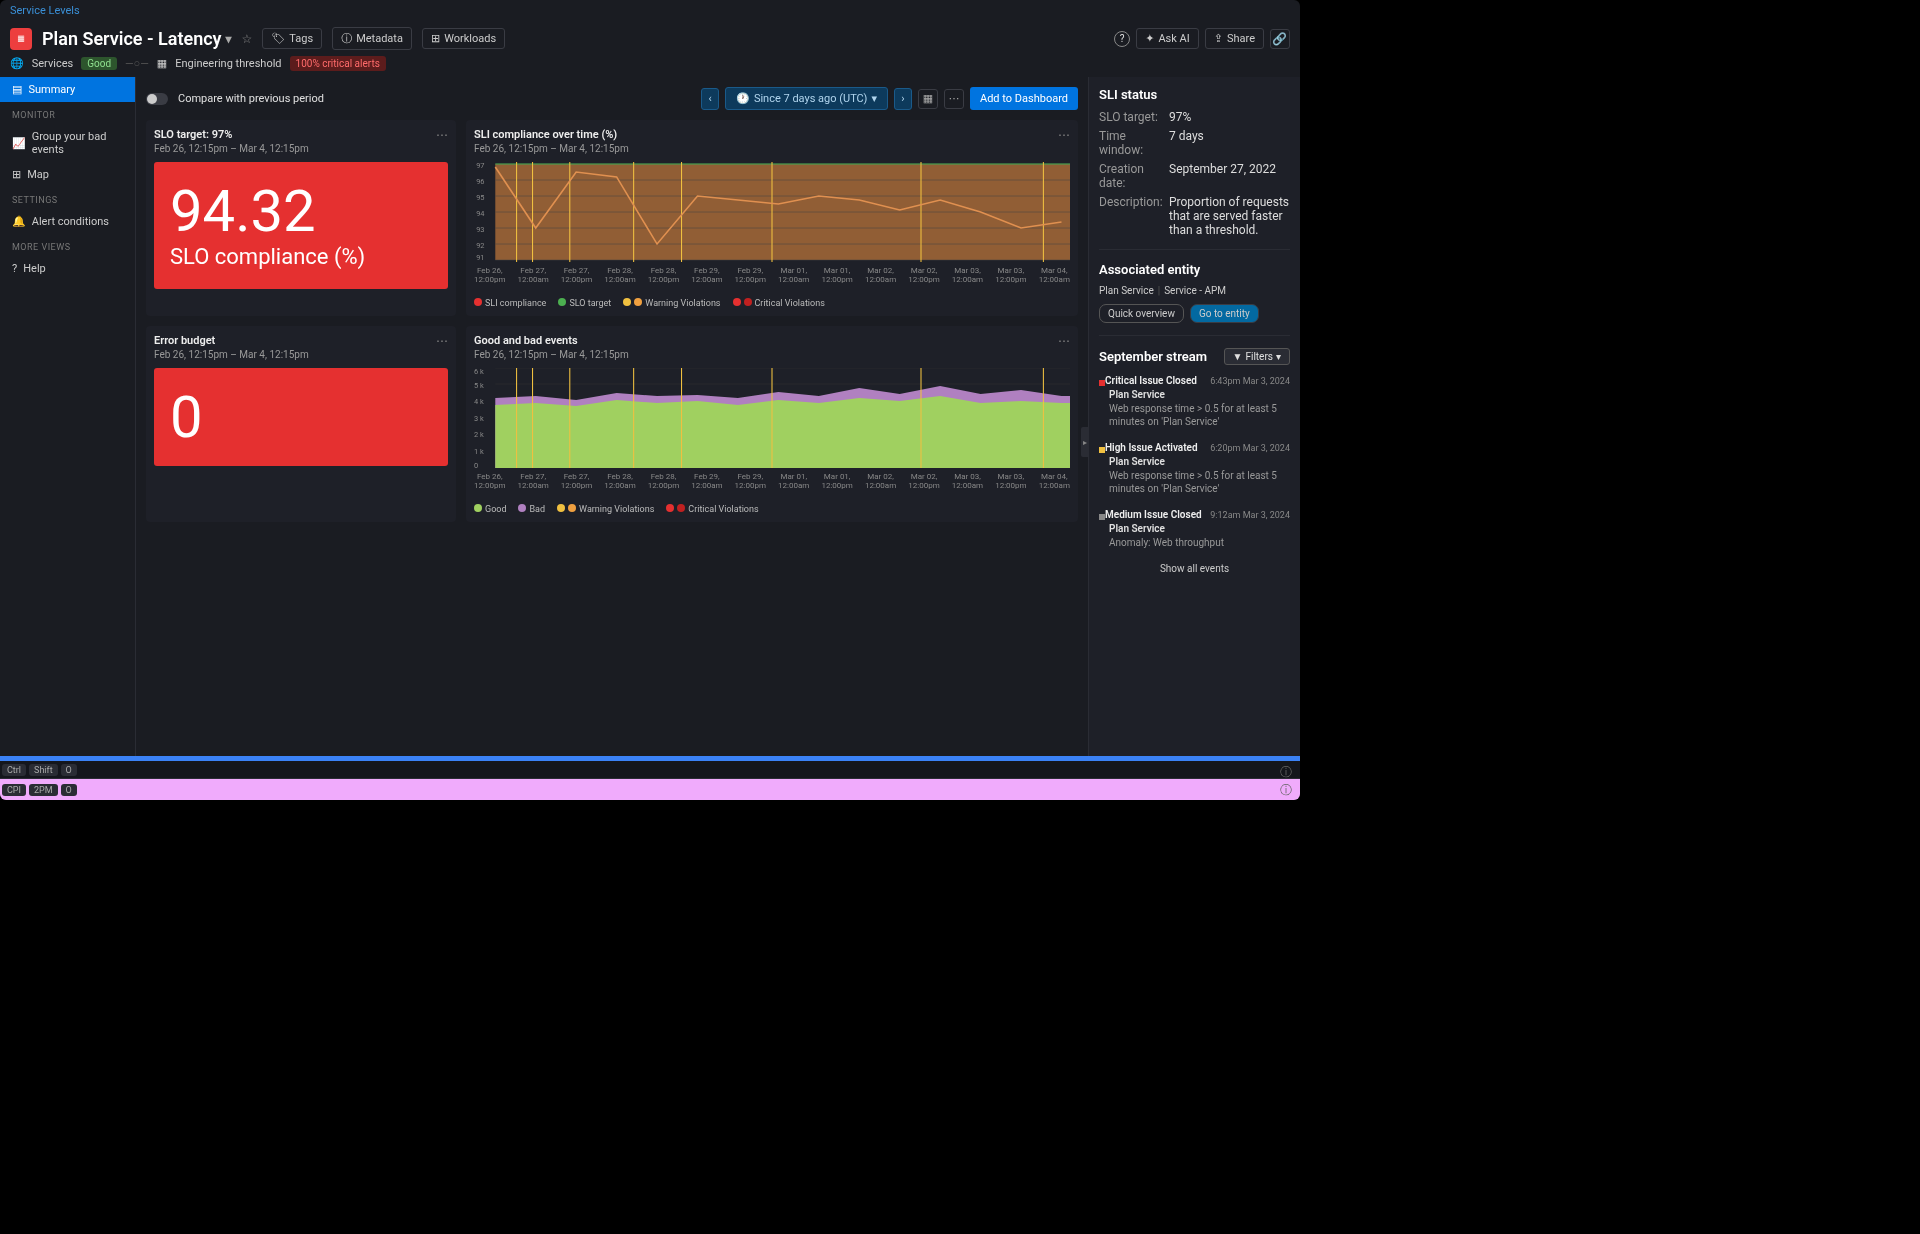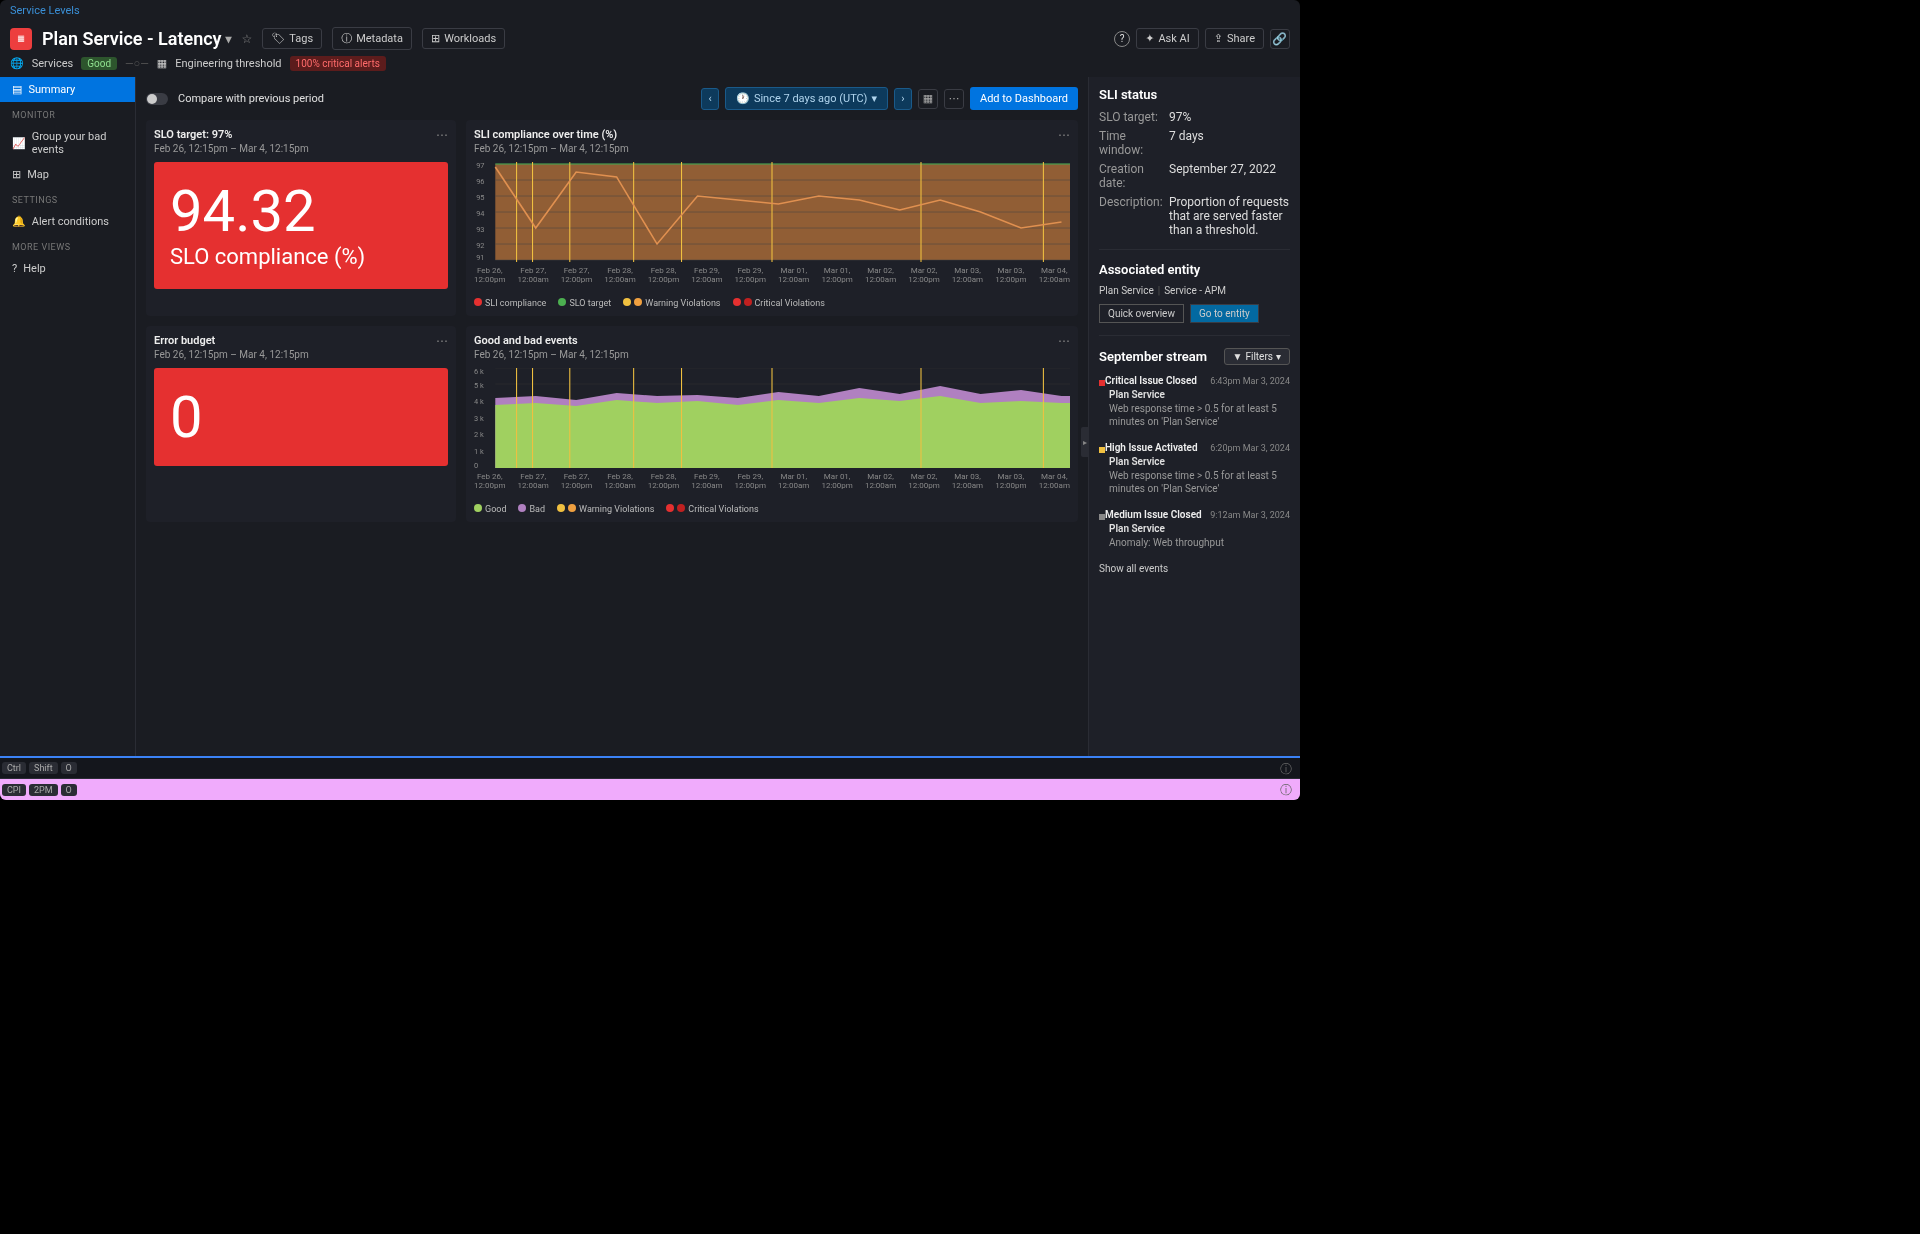--- a/index.html
+++ b/index.html
@@ -43,37 +43,37 @@
 .x-lab { text-align:center; line-height:1.1;}
 .legend { display:flex; gap:12px; font-size:9px; color:#bbb; margin-top:6px; align-items:center;}
 .leg-dot { width:8px; height:8px; border-radius:50%; display:inline-block; margin-right:3px;}
 .right-panel { width:212px; background:#1e2028; border-left:1px solid #2a2c34; padding:10px; overflow:auto;}
 .rp-title { font-size:13px; font-weight:600; color:#fff; margin-bottom:8px;}
 .rp-row { display:flex; font-size:12px; margin-bottom:5px;}
 .rp-label { color:#999; width:70px; flex-shrink:0;}
 .rp-val { color:#ddd;}
 .rp-section { border-top:1px solid #2a2c34; margin-top:12px; padding-top:12px;}
 .rp-pills { display:flex; gap:6px; margin-top:8px;}
-.rp-pill { border:1px solid #555; padding:3px 8px; font-size:10px; border-radius:0; cursor:pointer; color:#ccc;}
+.rp-pill { border:1px solid #555; padding:3px 8px; font-size:10px; border-radius:7px; cursor:pointer; color:#ccc;}
 .rp-pill.filled { background:#0369a1; border-color:#3a3c44;}
 .rp-entity { font-size:10px; color:#ccc; display:flex; gap:4px; align-items:center;}
 .stream-item { margin-bottom:14px; font-size:10px;}
 .stream-head { display:flex; align-items:flex-end; }
 .sq { width:6px; height:6px; margin-top:3px; flex-shrink:0;}
 .sq.red { background:#e53030;}
 .sq.yellow { background:#f0c040;}
 .sq.grey { background:#888;}
 .stream-title { font-weight:600; color:#eee; flex:1;}
 .stream-time { color:#888; font-size:9px;}
 .stream-svc { font-weight:600; margin:3px 0 2px 10px;}
 .stream-desc { color:#999; margin-left:10px; line-height:1.3;}
-.show-all { font-size:10px; color:#ccc; cursor:pointer; margin-top:6px;}
+.show-all { text-align:center; font-size:10px; color:#ccc; cursor:pointer; margin-top:6px;}
 .filters-btn { border:1px solid #555; padding:2px 8px; font-size:10px; border-radius:3px; background:#2a2c34; cursor:pointer; display:flex; align-items:center; gap:3px;}
 .stream-header { display:flex; align-items:center; justify-content:space-between;}
-.footer-bar { position:absolute; bottom:22px; left:0; right:0; height:22px; background:#14161c; border-top:2px solid #3b82f6;}
+.footer-bar { position:absolute; bottom:22px; left:0; right:0; height:22px; background:#14161c; border-top:5px solid #3b82f6;}
 .footer-bar2 { position:absolute; bottom:0; left:0; right:0; height:22px; background:#f0abfc; border-top:1px solid #2a2c34;}
 .kbd-group { position:absolute; left:2px; display:flex; gap:3px; align-items:center; height:100%;}
 .kbd { background:#2a2c34; border-radius:3px; padding:1px 5px; font-size:9px; color:#aaa;}
 .info-icon { position:absolute; right:8px; top:3px; color:#666;}
 .toolbar-right { margin-left:auto; display:flex; gap:6px; align-items:center;}
 .arrow-btn { background:#0d3a5c; border:1px solid #1a5a8a; width:18px; height:22px; display:flex; align-items:center; justify-content:center; color:#b0d4ed; border-radius:3px; cursor:pointer;}
 .collapse-handle { position:absolute; right:-1px; top:50%; width:8px; height:30px; background:#2a2c34; border-radius:2px 0 0 2px; display:flex; align-items:center; justify-content:center; cursor:pointer; color:#888; font-size:8px;}
 </style>
 </head>
 <body>

